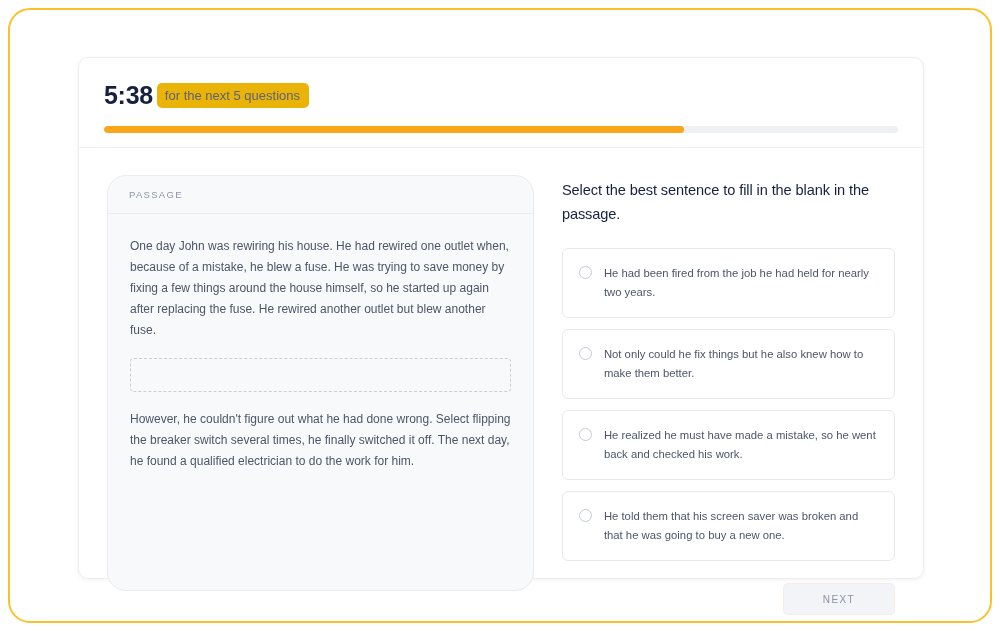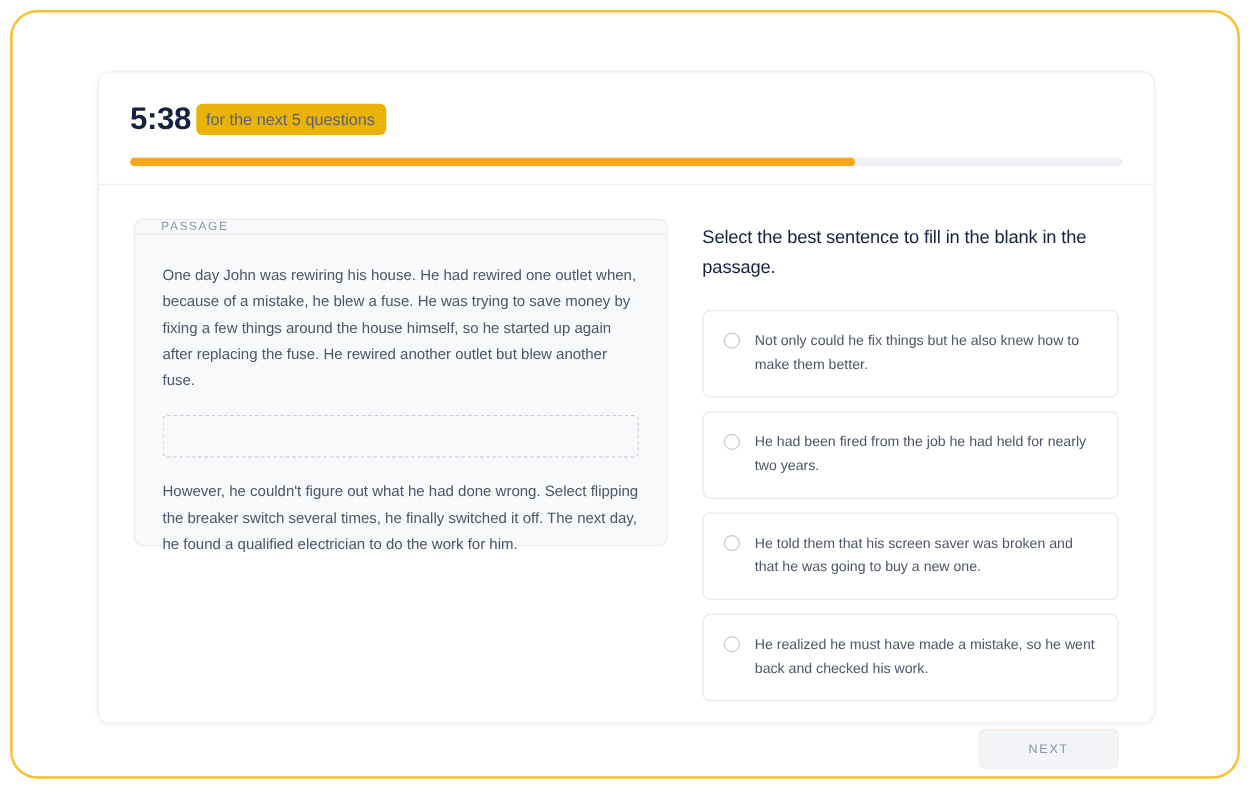--- a/index.html
+++ b/index.html
@@ -91,24 +91,24 @@
   
   .card-body {
     display: flex;
     padding: 27px 28px 0 28px;
     gap: 28px;
   }
 
   
   .passage-panel {
     width: 428px;
-    height: 262px;
+    height: 416px;
     background: #f8f9fb;
     border: 1px solid #e9ebf0;
-    border-radius: 7px;
+    border-radius: 19px;
     display: flex;
     flex-direction: column;
   }
 
   .passage-header {
     height: 38px;
     border-bottom: 1px solid #e9ebf0;
     display: flex;
     align-items: center;
     padding-left: 21px;
@@ -241,36 +241,36 @@
         </div>
       </div>
 
       <div class="question-col">
         <h1 class="question-title">Select the best sentence to fill in the blank in the passage.</h1>
 
         <div class="options">
 
           <div class="option">
             <span class="radio"></span>
+            <span class="option-text">He had been fired from the job he had held for nearly two years.</span>
+          </div>
+
+          <div class="option">
+            <span class="radio"></span>
             <span class="option-text">Not only could he fix things but he also knew how to make them better.</span>
           </div>
 
           <div class="option">
             <span class="radio"></span>
-            <span class="option-text">He had been fired from the job he had held for nearly two years.</span>
+            <span class="option-text">He realized he must have made a mistake, so he went back and checked his work.</span>
           </div>
 
           <div class="option">
             <span class="radio"></span>
             <span class="option-text">He told them that his screen saver was broken and that he was going to buy a new one.</span>
-          </div>
-
-          <div class="option">
-            <span class="radio"></span>
-            <span class="option-text">He realized he must have made a mistake, so he went back and checked his work.</span>
           </div>
 
         </div>
 
         <div class="next-row">
           <button class="next-button">NEXT</button>
         </div>
       </div>
 
     </div>

